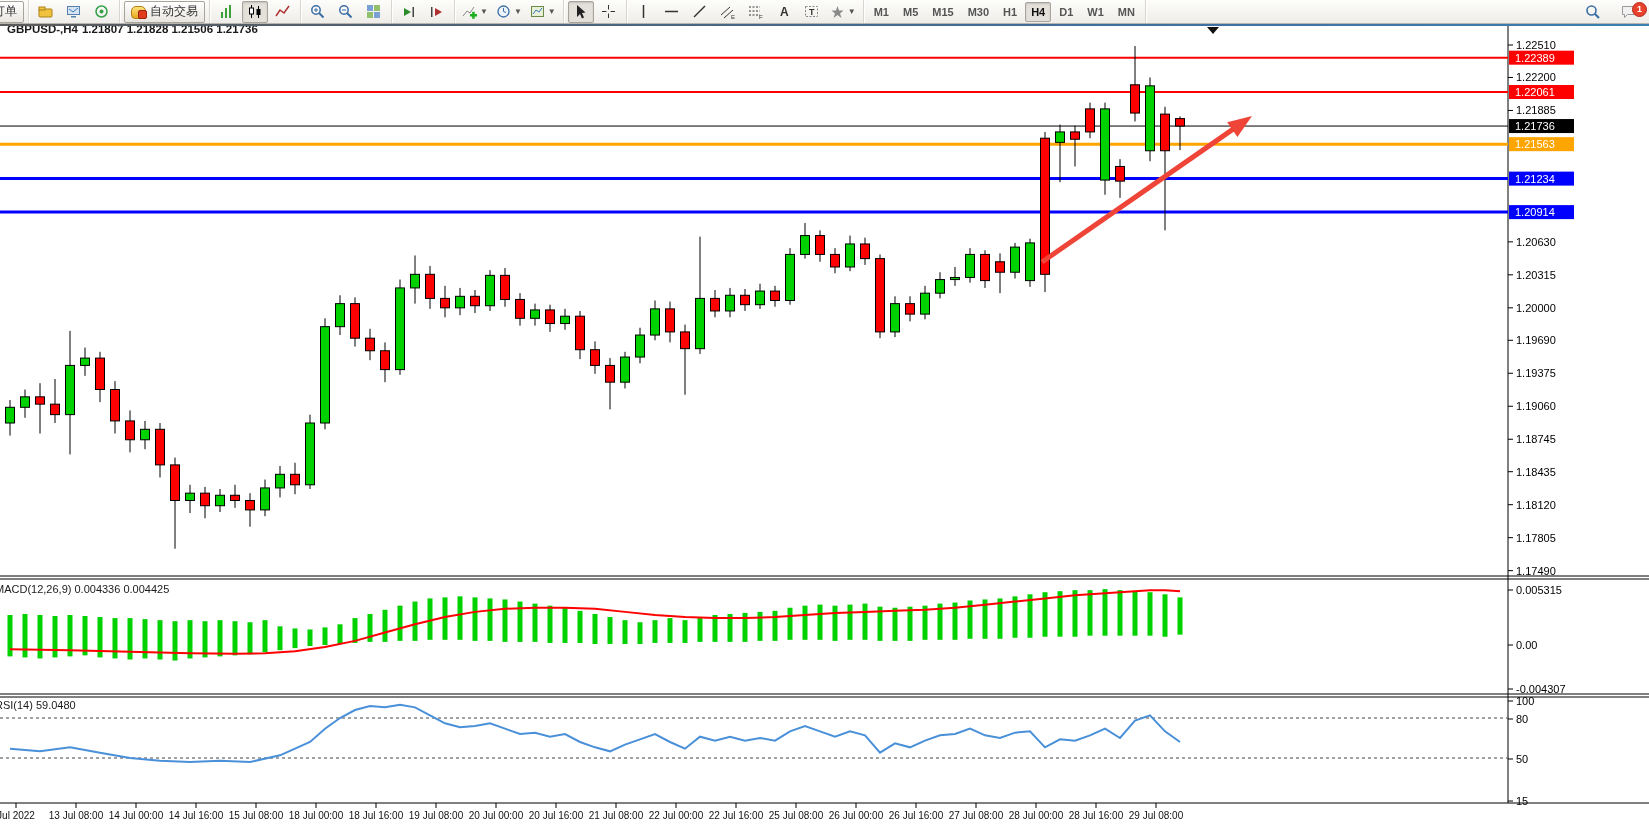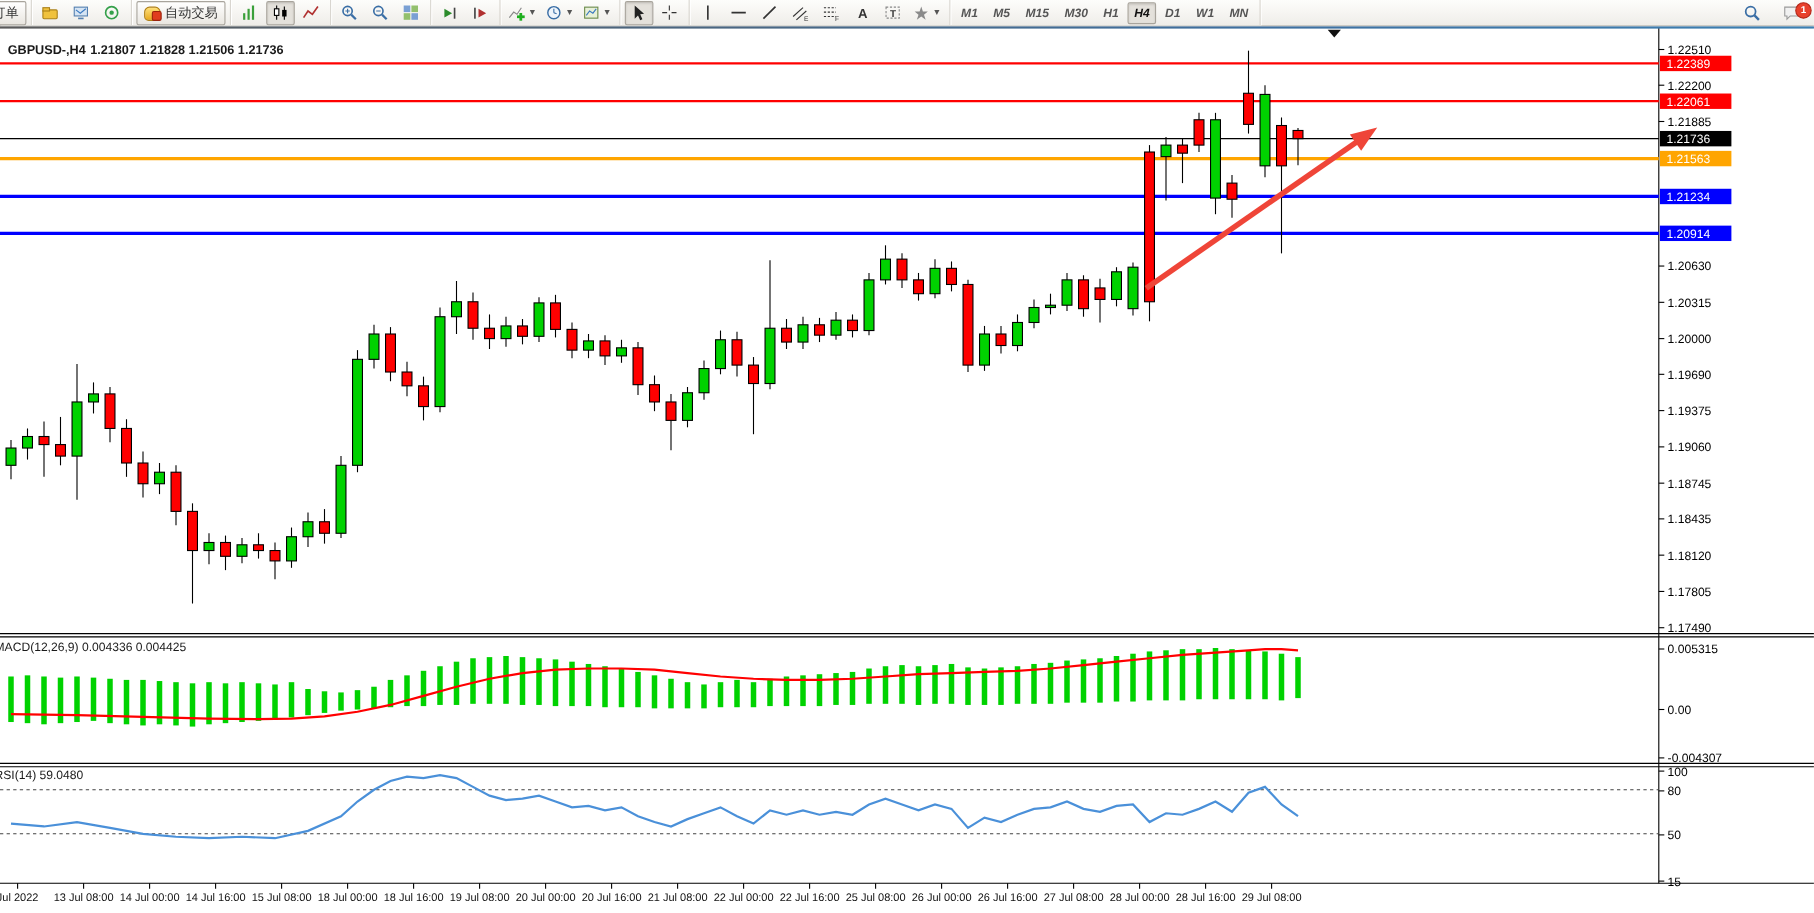--- a/index.html
+++ b/index.html
@@ -12,34 +12,34 @@
     background:linear-gradient(90deg,#5a5a5a,#3e6f9f 70%,#3c7fb1);}
   .tb-group{display:flex;align-items:center;height:23px;padding:0 3px;
     border-right:1px solid #d9d6d0;box-shadow:1px 0 0 #fff;}
   .tb-btn{height:20px;min-width:20px;display:flex;align-items:center;justify-content:center;
     margin:0 1px;padding:0 2px;border:1px solid transparent;border-radius:2px;color:#333;}
   .tb-btn.pressed{background:#e4e1db;border-color:#a8a49c;box-shadow:inset 0 1px 2px rgba(0,0,0,.15);}
   .tb-btn.texted{font-size:12px;padding:0 6px;border:1px solid #a8a49c;background:linear-gradient(#fff,#e9e6e0);}
   .tb-btn svg{display:block;}
   .dd{font-size:8px;color:#555;margin-left:2px;}
   .tf-btn{font-size:11px;font-weight:bold;color:#555;height:18px;padding:0 5px;display:flex;align-items:center;
-    margin:0 1px;border:1px solid transparent;border-radius:2px;font-style:italic;}
+    margin:0 1px;border:1px solid transparent;border-radius:2px;}
   .tf-btn.pressed{background:#e4e1db;border-color:#a8a49c;color:#111;box-shadow:inset 0 1px 2px rgba(0,0,0,.15);}
   #tb-right{position:absolute;right:6px;top:0;height:23px;display:flex;align-items:center;}
   #auto-icon{position:relative;width:16px;height:14px;margin-right:3px;}
   #auto-icon .blob{position:absolute;left:0;top:1px;width:13px;height:11px;border-radius:5px 5px 4px 4px;
     background:linear-gradient(#ffe07a,#e8a91f);border:1px solid #b07f14;}
   #auto-icon .dot{position:absolute;right:0;bottom:0;width:7px;height:7px;border-radius:2px;
     background:#e03c1e;border:1px solid #9c220c;}
   #chat-badge{position:absolute;top:1px;right:-4px;width:13px;height:13px;border-radius:50%;
     background:#e8412c;color:#fff;font-size:9px;font-weight:bold;display:flex;align-items:center;
     justify-content:center;border:1px solid #b52district;border:1px solid #b5291a;}
   #chat-wrap{position:relative;margin-left:8px;}
   
-  #chart-title{position:absolute;left:7px;top:40px;z-index:2;font-size:11.5px;font-weight:bold;color:#1a1a1a;}
+  #chart-title{position:absolute;left:7px;top:23px;z-index:2;font-size:11.5px;font-weight:bold;color:#1a1a1a;}
   #chart-title span{margin-right:4px;}
   .ind-label{position:absolute;left:-5px;z-index:2;font-size:11px;color:#1a1a1a;white-space:nowrap;}
   #macd-label{top:583px;}
   #rsi-label{top:699px;}
   #chart-svg{position:absolute;left:0;top:0;z-index:1;}
 </style>
 </head>
 <body>
 
 <div id="app">

